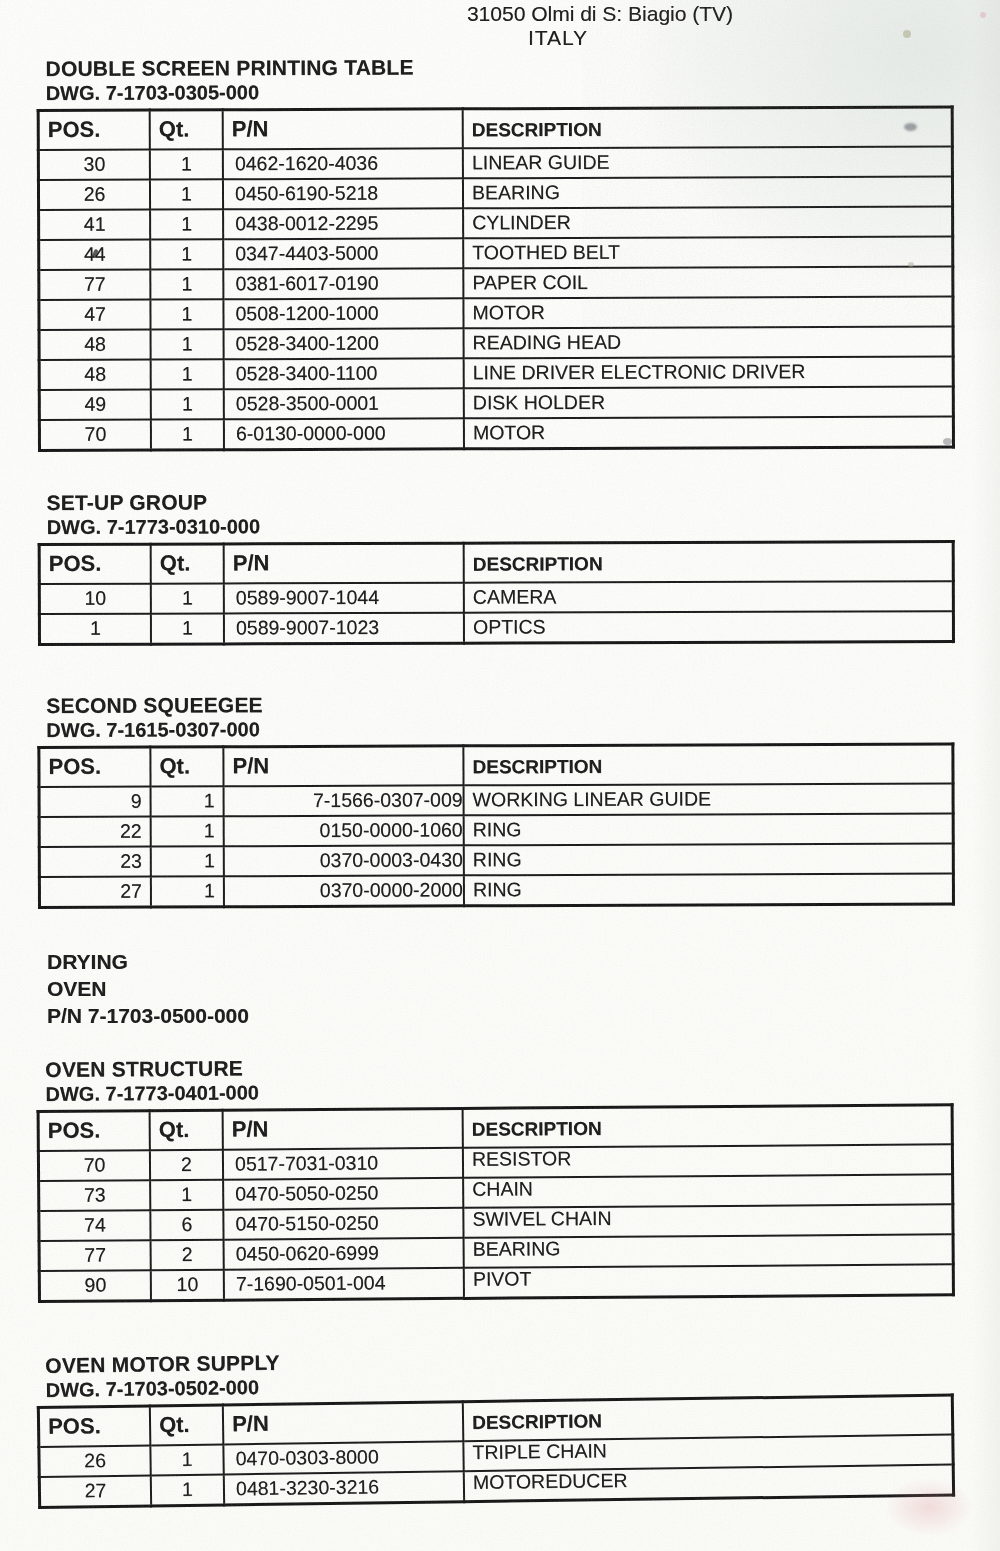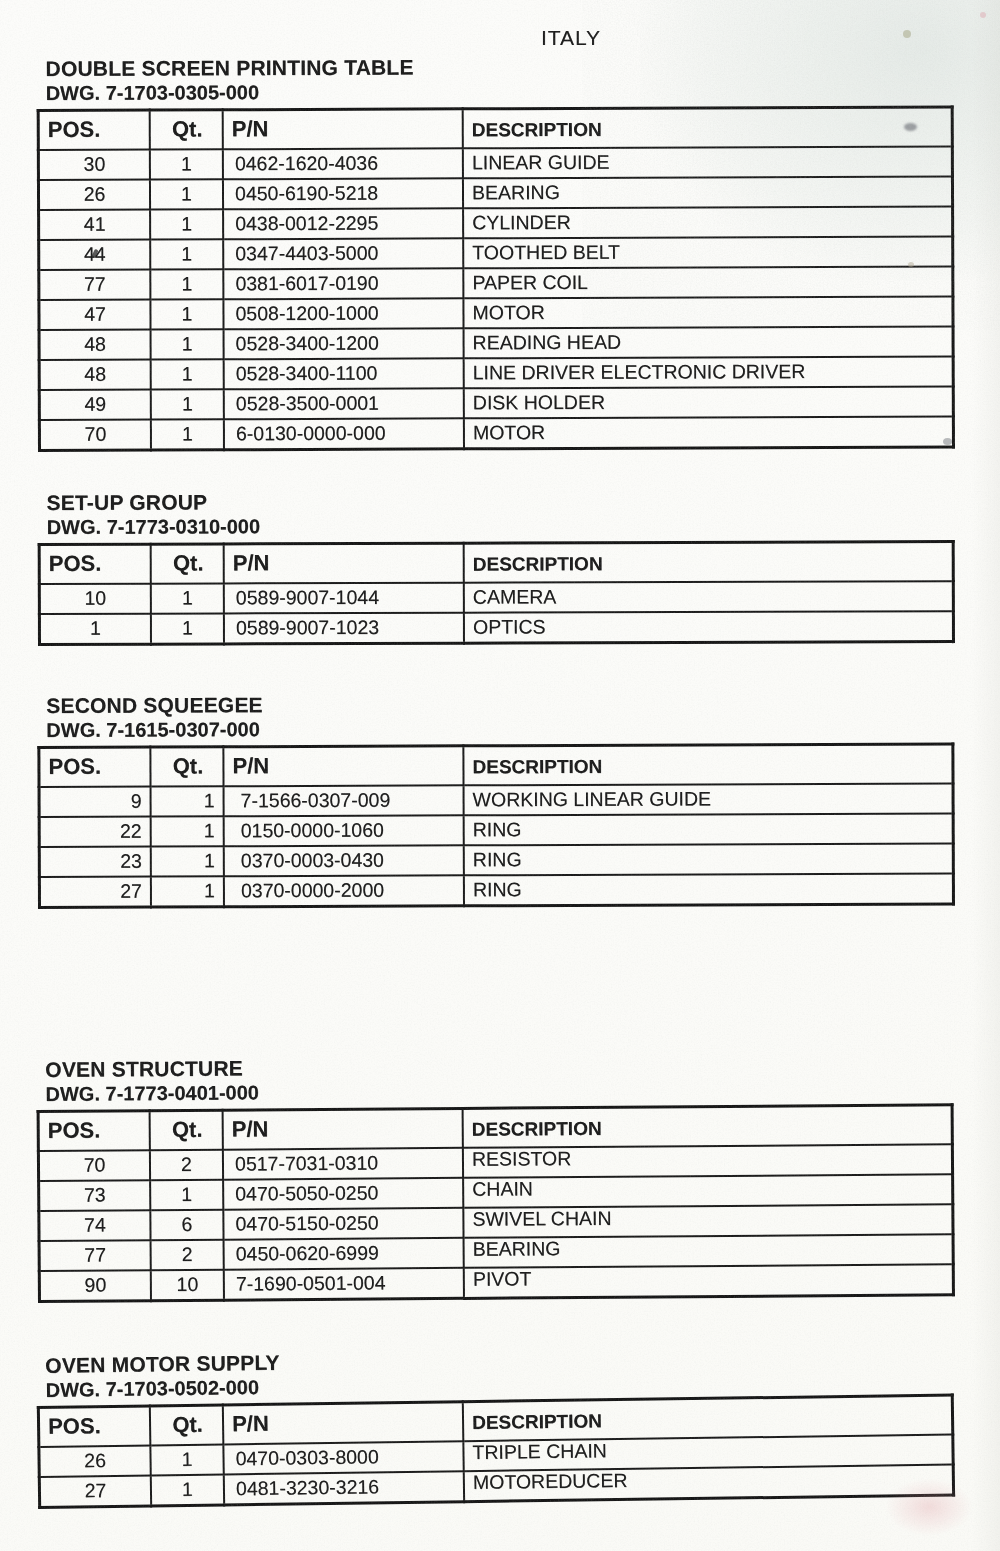--- a/index.html
+++ b/index.html
@@ -9,45 +9,45 @@
     background:linear-gradient(160deg,#fcfcfa 0%, #fbfbf8 60%, #fafaf6 100%);
     overflow:hidden;
     font-family:"Liberation Sans", sans-serif;
     color:#1b1b1b;
   }
   .content{position:absolute;inset:0;filter:blur(0.25px);}
   .scan-ink{text-shadow:0.25px 0.25px 0.3px rgba(10,10,10,0.45);}
 
   
   .addr1{position:absolute;top:2px;left:600px;transform:translateX(-50%);font-size:21px;white-space:nowrap;}
-  .addr2{position:absolute;top:26px;left:571px;transform:translateX(-50%);font-size:21px;letter-spacing:1px;}
+  .addr2{position:absolute;top:26px;left:558px;transform:translateX(-50%);font-size:21px;letter-spacing:1px;}
 
   
   .sec{position:absolute;left:38px;width:920px;}
   .sec .title{margin-left:9px;font-weight:700;font-size:21px;letter-spacing:0.2px;line-height:27px;white-space:nowrap;}
   .sec .dwg{margin-left:9px;font-weight:700;font-size:20px;line-height:22px;white-space:nowrap;}
 
   table.parts{
     border-collapse:collapse;table-layout:fixed;width:917px;margin-top:0;
     background:transparent;
   }
   .parts th,.parts td{border:2.4px solid #1a1a1a;overflow:hidden;white-space:nowrap;}
   table.parts{border:3px solid #161616;}
   .parts th{text-align:left;font-weight:700;font-size:22px;padding:3px 6px 4px 8px;height:27px;}
   .parts th.c3{font-size:19px;padding-top:6px;}
   .parts td{font-size:19.5px;height:22px;padding:2px 0 3px;}
   .parts .c0{width:95px;}
-  .parts .c1{width:57px;text-align:center;}
+  .parts .c1{width:57px;}
   .parts .c2{width:224px;}
   .parts td.c0,.parts td.c1{text-align:center;}
   .parts td.c2{padding-left:11px;}
   .parts td.c3{padding-left:8px;}
   .parts.align-right td.c0{text-align:right;padding-right:8px;}
   .parts.align-right td.c1{text-align:right;padding-right:8px;}
-  .parts.align-right td.c2{padding-left:16px;}
+  .parts.align-right td.c2{padding-left:25px;text-align:right;}
   .parts.desc-up td.c3 div, .parts.desc-up th.c3 div{position:relative;top:-3px;}
 
   
   .sec.s0{top:55px;transform:rotate(-0.22deg);transform-origin:0 100%;}
   .sec.s1{top:489px;transform:rotate(-0.18deg);transform-origin:0 100%;}
   .sec.s2{top:692px;transform:rotate(-0.22deg);transform-origin:0 100%;}
   .sec.s3{top:1056px;transform:rotate(-0.42deg);transform-origin:0 100%;}
   .sec.s4{top:1352px;transform:rotate(-0.78deg);transform-origin:0 90%;}
   .sec .dwg{margin-bottom:5px;}
 
@@ -73,20 +73,21 @@
 </head>
 <body>
 
 <div class="page">
 
   <div class="tint-tr"></div>
   <div class="tint-right"></div>
 
   <div class="content scan-ink">
 
+    <div class="addr1">31050 Olmi di S: Biagio (TV)</div>
     <div class="addr2">ITALY</div>
 
     <section class="sec s0">
       <div class="title">DOUBLE SCREEN PRINTING TABLE</div>
       <div class="dwg">DWG. 7-1703-0305-000</div>
       <table class="parts">
         <thead>
           <tr>
             <th class="c0">POS.</th>
             <th class="c1">Qt.</th>
@@ -350,20 +351,25 @@
                 <div>0370-0000-2000</div>
               </td>
               <td class="c3">
                 <div>RING</div>
               </td>
             </tr>
           </tbody>
       </table>
     </section>
 
+    <div class="drying">
+      <div>DRYING</div>
+      <div>OVEN</div>
+      <div>P/N 7-1703-0500-000</div>
+    </div>
 
     <section class="sec s3">
       <div class="title">OVEN STRUCTURE</div>
       <div class="dwg">DWG. 7-1773-0401-000</div>
       <table class="parts desc-up">
         <thead>
           <tr>
             <th class="c0">POS.</th>
             <th class="c1">Qt.</th>
             <th class="c2">P/N</th>

